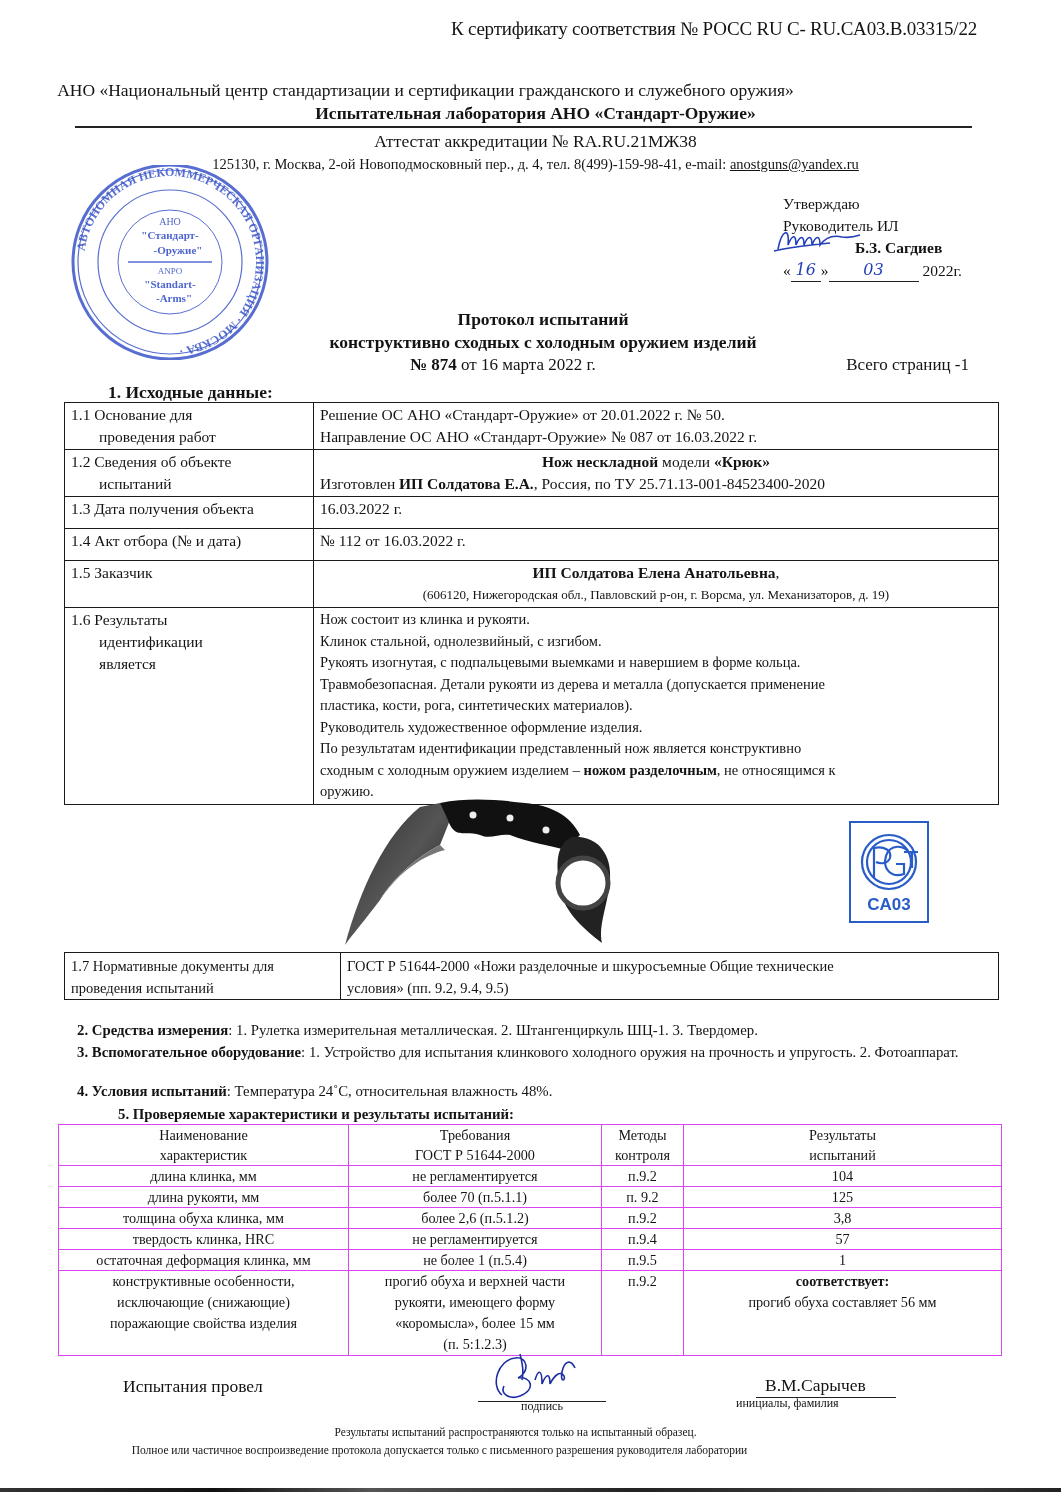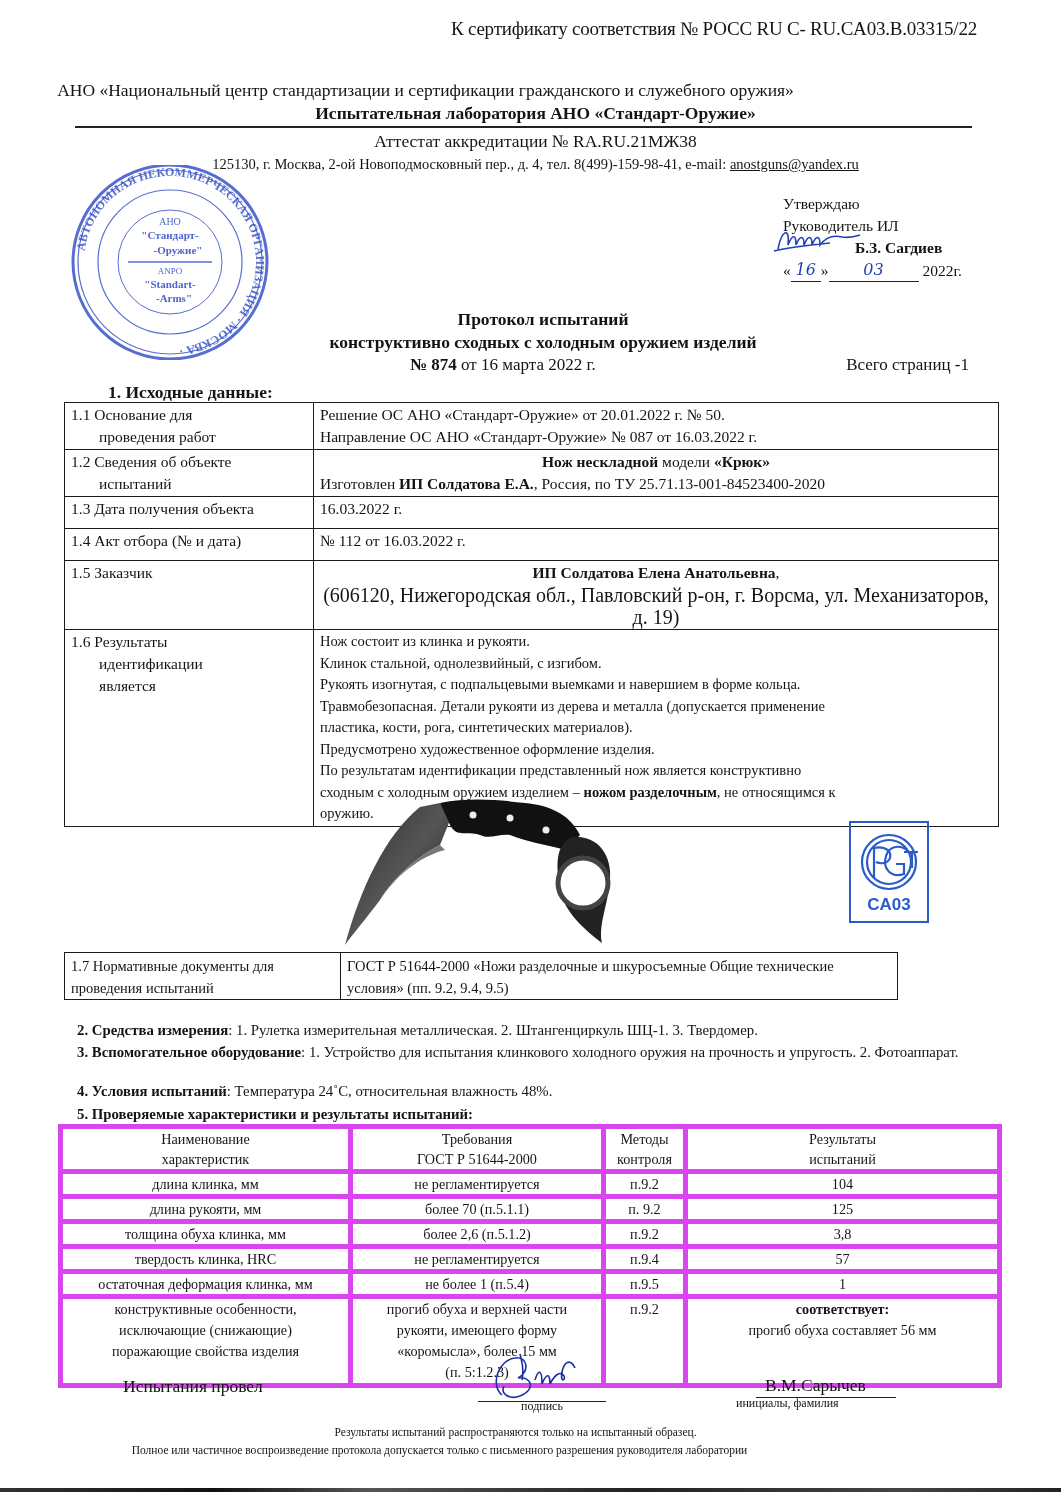--- a/index.html
+++ b/index.html
@@ -27,39 +27,39 @@
   .proto-num { top: 355px; left: 410px; font-size: 17px; }
   .proto-num b { font-weight: bold; }
   .pages { top: 355px; right: 92px; font-size: 17px; }
   .sec1-title { top: 382px; left: 108px; font-size: 17.5px; font-weight: bold; }
 
   table.t1 { position: absolute; top: 402px; left: 64px; width: 935px; border-collapse: collapse; font-size: 15.5px; }
   table.t1 td { border: 1px solid #1a1a1a; vertical-align: top; padding: 1px 6px 1px 6px; line-height: 22px; }
   table.t1 td.k { width: 249px; }
   table.t1 .indent { padding-left: 28px; display: block; }
   table.t1 .center { text-align: center; display: block; }
-  table.t1 .small { font-size: 20px; }
+  table.t1 .small { font-size: 13px; }
   table.t1 .r16 td.v { line-height: 21.5px; font-size: 14.5px; }
 
   .knife { top: 795px; left: 340px; width: 290px; height: 150px; }
   .rst-mark { top: 820px; left: 848px; width: 82px; height: 104px; }
 
-  table.t2 { position: absolute; top: 952px; left: 64px; width: 834px; border-collapse: collapse; font-size: 14.5px; }
+  table.t2 { position: absolute; top: 952px; left: 64px; width: 935px; border-collapse: collapse; font-size: 14.5px; }
   table.t2 td { border: 1px solid #1a1a1a; vertical-align: top; padding: 2px 6px 0 6px; line-height: 22px; }
   table.t2 td.k { width: 276px; }
 
   .para { left: 77px; width: 900px; font-size: 14.8px; line-height: 20px; }
   .para b { font-weight: bold; }
   .p2 { top: 1020px; }
   .p3 { top: 1042px; text-align: justify; }
   .p4 { top: 1081px; }
-  .p5 { top: 1104px; font-weight: bold; }
+  .p5 { top: 1104px; font-weight: bold; margin-left: 41px; }
 
   table.t3 { position: absolute; top: 1124px; left: 58px; width: 944px; border-collapse: collapse; font-size: 14.2px; }
-  table.t3 td, table.t3 th { border: 5px solid #d946ef; padding: 0 0; line-height: 20px; font-weight: normal; vertical-align: top; }
+  table.t3 td, table.t3 th { border: 1px solid #d946ef; padding: 0 0; line-height: 20px; font-weight: normal; vertical-align: top; }
   table.t3 th { text-align: center; }
   table.t3 .c1 { width: 290px; text-align: center; }
   table.t3 .c2 { width: 253px; text-align: center; }
   table.t3 .c3 { width: 82px; text-align: center; }
   table.t3 .c4 { text-align: center; }
   table.t3 .bold { font-weight: bold; display: block; }
 
   .sig-label { top: 1376px; left: 123px; font-size: 17.5px; }
   .sig-line { top: 1401px; left: 478px; width: 128px; height: 1px; background: #222; }
   .sig-caption { top: 1399px; left: 478px; width: 128px; text-align: center; font-size: 12px; }
@@ -169,21 +169,21 @@
       <span style="display:block">1.6 Результаты</span>
       <span class="indent">идентификации</span>
       <span class="indent">является</span>
     </td>
     <td class="v">
       <span style="display:block">Нож состоит из клинка и рукояти.</span>
       <span style="display:block">Клинок стальной, однолезвийный, с изгибом.</span>
       <span style="display:block">Рукоять изогнутая, с подпальцевыми выемками и навершием в форме кольца.</span>
       <span style="display:block">Травмобезопасная. Детали  рукояти из дерева и металла  (допускается применение</span>
       <span style="display:block">пластика, кости, рога, синтетических материалов).</span>
-      <span style="display:block">Предусмотрено художественное оформление изделия.</span>
+      <span style="display:block">Руководитель художественное оформление изделия.</span>
       <span style="display:block">По результатам идентификации представленный нож является конструктивно</span>
       <span style="display:block"><span>сходным с холодным оружием изделием – </span><b>ножом разделочным</b><span>, не относящимся к</span></span>
       <span style="display:block">оружию.</span>
     </td>
   </tr>
 </tbody>
   </table>
 
 <svg class="abs knife" viewBox="0 0 290 150">
   <defs>

